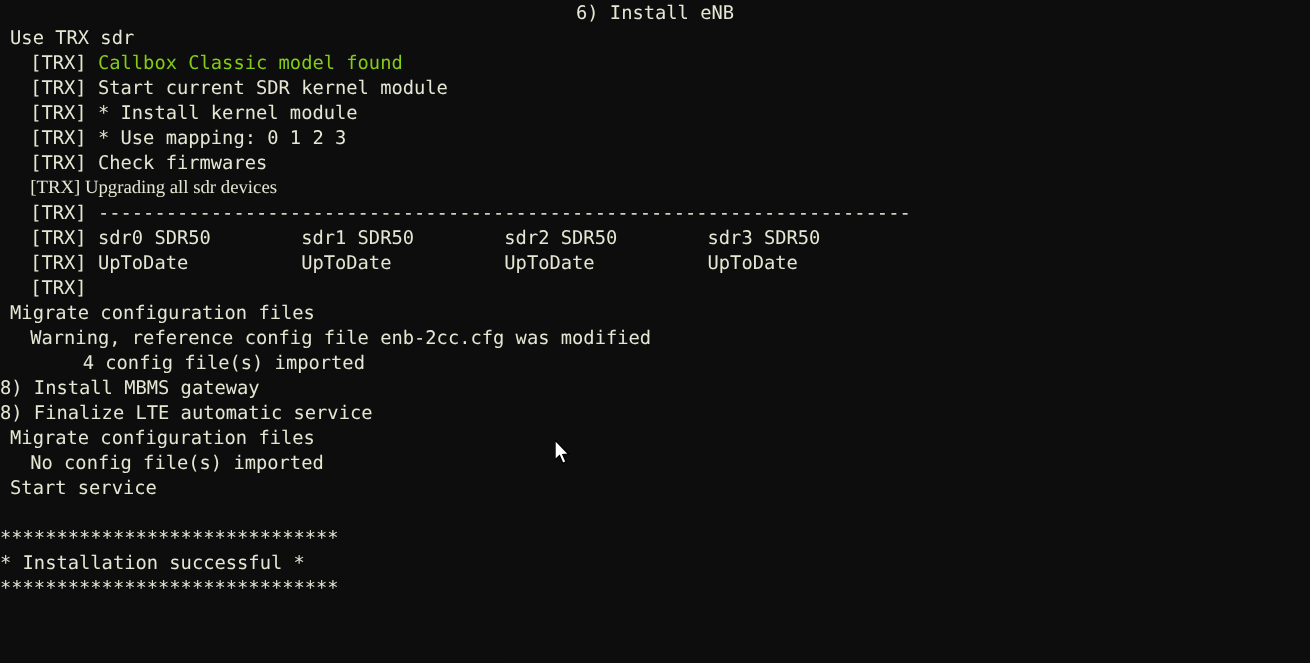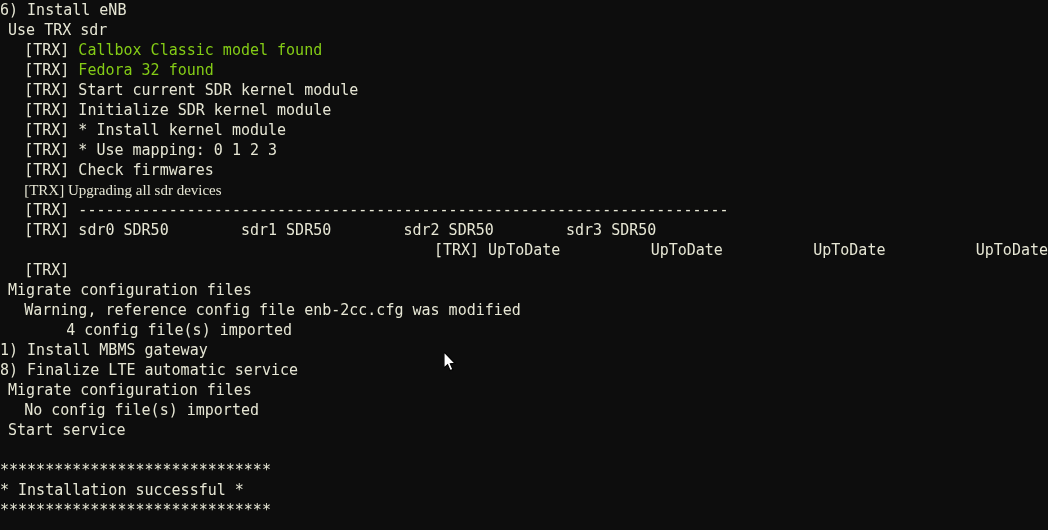--- a/index.html
+++ b/index.html
@@ -55,38 +55,36 @@
     height: 22px;
     pointer-events: none;
   }
 </style>
 </head>
 <body>
 
 <div id="terminal">
 
   <div id="console-lines">
-      <div class="line" style="padding-left: 0px;"><span class="seg c-default">6) Install eNB</span></div>
+      <div class="line" style="padding-left: 0px; text-align: center;"><span class="seg c-default">6) Install eNB</span></div>
       <div class="line" style="padding-left: 8.06px;"><span class="seg c-default">Use TRX sdr</span></div>
       <div class="line" style="padding-left: 24.18px;"><span class="seg c-default">[TRX] </span><span class="seg c-blue">Callbox Classic model found</span></div>
-      <div class="line" style="padding-left: 24.18px;"><span class="seg c-default">[TRX] </span><span class="seg c-blue">Fedora 32 found</span></div>
       <div class="line" style="padding-left: 24.18px;"><span class="seg c-default">[TRX] Start current SDR kernel module</span></div>
-      <div class="line" style="padding-left: 24.18px;"><span class="seg c-default">[TRX] Initialize SDR kernel module</span></div>
       <div class="line" style="padding-left: 24.18px;"><span class="seg c-default">[TRX] * Install kernel module</span></div>
       <div class="line" style="padding-left: 24.18px;"><span class="seg c-default">[TRX] * Use mapping: 0 1 2 3</span></div>
       <div class="line" style="padding-left: 24.18px;"><span class="seg c-default">[TRX] Check firmwares</span></div>
       <div class="line" style="padding-left: 24.18px; font-family: Liberation Serif, serif;"><span class="seg c-default">[TRX] Upgrading all sdr devices</span></div>
       <div class="line" style="padding-left: 24.18px;"><span class="seg c-default">[TRX] ------------------------------------------------------------------------</span></div>
       <div class="line" style="padding-left: 24.18px;"><span class="seg c-default">[TRX] sdr0 SDR50        sdr1 SDR50        sdr2 SDR50        sdr3 SDR50</span></div>
-      <div class="line" style="padding-left: 24.18px; text-align: right;"><span class="seg c-default">[TRX] UpToDate          UpToDate          UpToDate          UpToDate</span></div>
+      <div class="line" style="padding-left: 24.18px;"><span class="seg c-default">[TRX] UpToDate          UpToDate          UpToDate          UpToDate</span></div>
       <div class="line" style="padding-left: 24.18px;"><span class="seg c-default">[TRX]</span></div>
       <div class="line" style="padding-left: 8.06px;"><span class="seg c-default">Migrate configuration files</span></div>
       <div class="line" style="padding-left: 24.18px;"><span class="seg c-default">Warning, reference config file enb-2cc.cfg was modified</span></div>
       <div class="line" style="padding-left: 24.18px; margin-left: 42px;"><span class="seg c-default">4 config file(s) imported</span></div>
-      <div class="line" style="padding-left: 0px;"><span class="seg c-default">1) Install MBMS gateway</span></div>
+      <div class="line" style="padding-left: 0px;"><span class="seg c-default">8) Install MBMS gateway</span></div>
       <div class="line" style="padding-left: 0px;"><span class="seg c-default">8) Finalize LTE automatic service</span></div>
       <div class="line" style="padding-left: 8.06px;"><span class="seg c-default">Migrate configuration files</span></div>
       <div class="line" style="padding-left: 24.18px;"><span class="seg c-default">No config file(s) imported</span></div>
       <div class="line" style="padding-left: 8.06px;"><span class="seg c-default">Start service</span></div>
       <div class="line" style="padding-left: 0px;"><span class="seg c-default"></span></div>
       <div class="line" style="padding-left: 0px;"><span class="seg c-default">******************************</span></div>
       <div class="line" style="padding-left: 0px;"><span class="seg c-default">* Installation successful *</span></div>
       <div class="line" style="padding-left: 0px;"><span class="seg c-default">******************************</span></div>
     </div>
 

